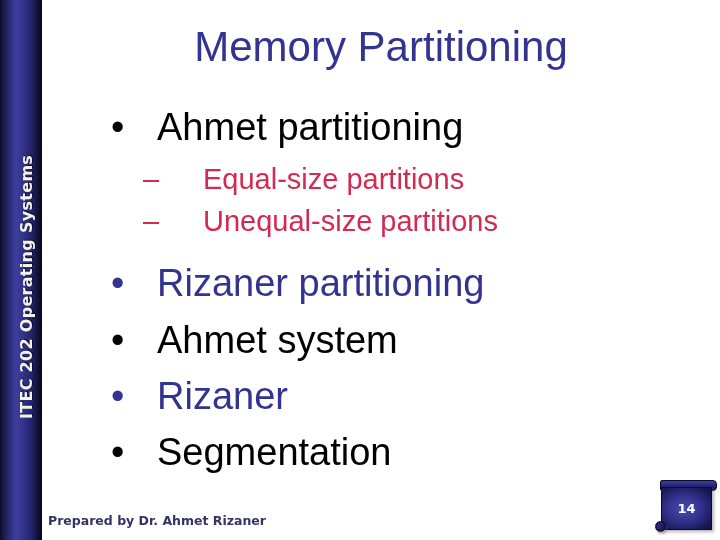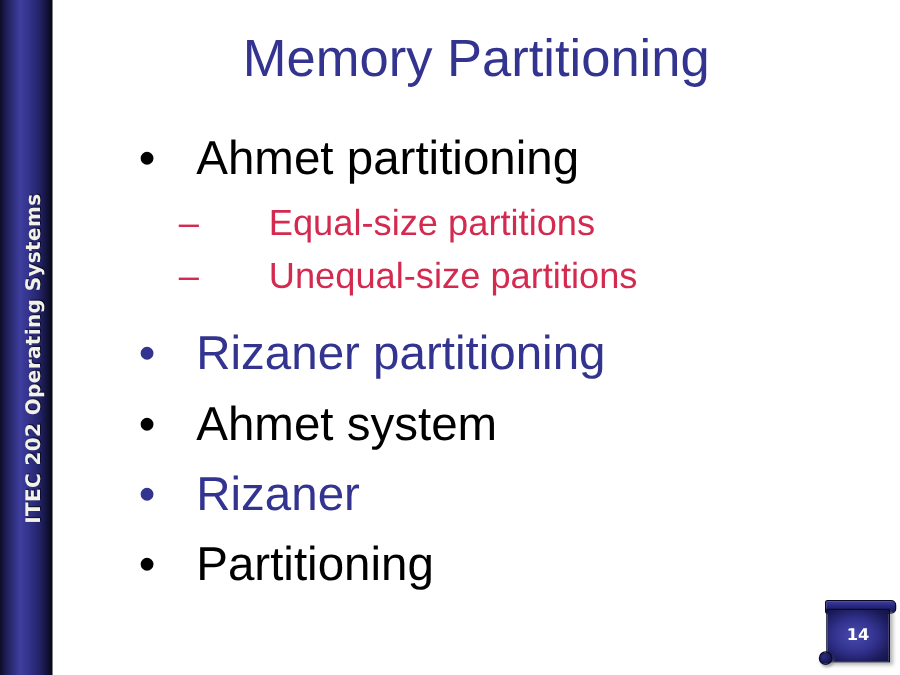--- a/index.html
+++ b/index.html
@@ -43,21 +43,21 @@
     font-size:42px;line-height:50px;font-weight:normal;
     color:var(--accent-blue);
   }
   
   .line{position:absolute;left:0;width:100%;white-space:nowrap;}
   .lvl1{font-size:38px;line-height:46px;}
   .lvl2{font-size:29px;line-height:35px;}
   .lvl1 .marker{position:absolute;left:111px;}
   .lvl1 .label{position:absolute;left:157px;}
   .lvl2 .marker{position:absolute;left:143px;}
-  .lvl2 .label{position:absolute;left:215px;}
+  .lvl2 .label{position:absolute;left:203px;}
   .c-black{color:var(--text-black);}
   .c-blue{color:var(--accent-blue);}
   .c-red{color:var(--bullet-red);}
   .pos-0{top:104px;} .pos-1{top:162px;} .pos-2{top:204px;}
   .pos-3{top:260px;} .pos-4{top:317px;} .pos-5{top:373px;} .pos-6{top:429px;}
   
   .footer{
     position:absolute;left:48px;top:513px;
     font-family:"DejaVu Sans", sans-serif;
     font-weight:bold;font-size:12.5px;
@@ -126,23 +126,24 @@
     <span class="label">Ahmet system</span>
   </div>
 
   <div class="line lvl1 c-blue pos-5">
     <span class="marker">•</span>
     <span class="label">Rizaner</span>
   </div>
 
   <div class="line lvl1 c-black pos-6">
     <span class="marker">•</span>
-    <span class="label">Partitioning</span>
+    <span class="label">Segmentation</span>
   </div>
 
+  <div class="footer">Prepared by Dr. Ahmet Rizaner</div>
 
   <div class="page-scroll">
     <div class="scroll-top"></div>
     <div class="scroll-body">
       <span class="page-num">14</span>
     </div>
     <div class="scroll-curl"></div>
   </div>
 
 </div>

